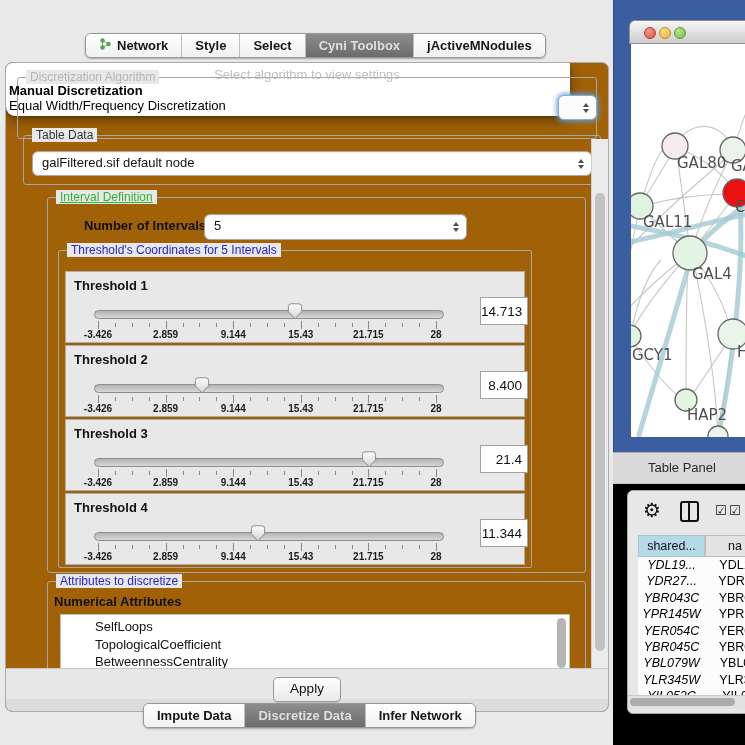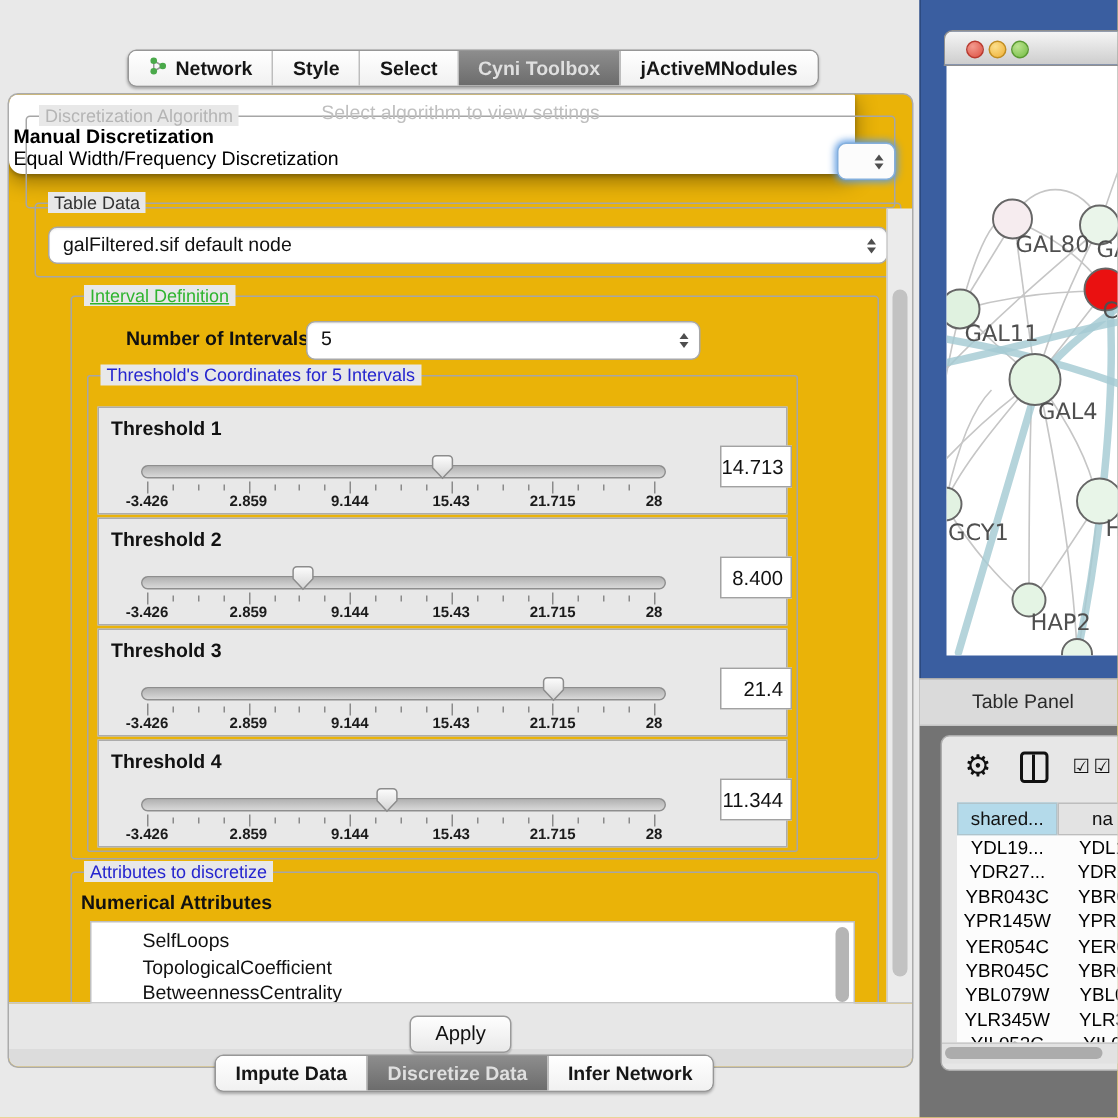--- a/index.html
+++ b/index.html
@@ -22,21 +22,21 @@
   .segbar{position:absolute;display:flex;border:1px solid #979797;border-radius:6px;overflow:hidden;
           background:#FDFDFD;box-shadow:0 1px 2px rgba(0,0,0,.28);height:23px;}
   .seg{display:flex;align-items:center;padding:0 13px;font-size:13px;font-weight:600;color:#161616;
        border-right:1px solid #BDBDBD;background:linear-gradient(#FFFFFF,#F1F1F1);white-space:nowrap;}
   .seg:last-child{border-right:none;}
   .seg.sel{background:linear-gradient(#8D8D8D,#6C6C6C);color:#DFDFDF;}
   .seg .nicon{margin-right:5px;display:inline-block;}
   #top-tabs{left:85px;top:33px;}
   #bottom-tabs{left:143px;top:703px;z-index:6;}
 
-  #main-panel{position:absolute;left:5px;top:62px;width:602px;height:648px;background:#eab308;
+  #main-panel{position:absolute;left:5px;top:62px;width:602px;height:648px;background:#a16207;
               border:1px solid #ABABAB;border-radius:7px;overflow:hidden;}
 
   .groupbox{position:absolute;border:1px solid #A6A6A6;border-radius:3px;}
   .grouptitle{position:absolute;top:-8px;left:8px;background:#E8E8E8;padding:0 4px;font-size:12px;}
 
   #algo-group{left:11px;top:14px;width:578px;height:60px;}
   #algo-group .grouptitle{color:#B5B5B5;}
   #algo-combo-frag{left:552px;top:32px;width:37px;height:23px;background:#FCFCFC;border:1px solid #84AFDC;
                    border-radius:6px;box-shadow:0 0 5px 1.5px rgba(96,156,224,.95);z-index:2;}
 
@@ -105,41 +105,41 @@
   #net-titlebar{position:absolute;left:0;top:0;width:117px;height:24px;border-radius:6px 0 0 0;
                 background:linear-gradient(#F6F6F6,#CDCDCD);border:1px solid #8F8F8F;border-right:none;
                 box-sizing:border-box;}
   .tl{position:absolute;top:6px;width:12px;height:12px;border-radius:50%;box-sizing:border-box;}
   #tl-red{left:14px;background:radial-gradient(circle at 35% 30%,#F49A8E,#DC4F42);border:1px solid #B8392F;}
   #tl-yellow{left:29px;background:radial-gradient(circle at 35% 30%,#FBDF8D,#EFAF34);border:1px solid #C08D22;}
   #tl-green{left:44px;background:radial-gradient(circle at 35% 30%,#BCE390,#72BD43);border:1px solid #5B9A33;}
   #net-canvas{position:absolute;left:2px;top:24px;width:115px;height:393px;background:#FFFFFF;overflow:hidden;}
 
   
-  #table-panel{position:absolute;left:613px;top:452px;width:132px;height:293px;background:#737373;}
+  #table-panel{position:absolute;left:613px;top:452px;width:132px;height:293px;background:#000000;}
   #tp-titlebar{position:absolute;left:0;top:0;width:132px;height:30px;background:#DADADA;
                border-top:1px solid #ADADAD;border-bottom:1px solid #C6C6C6;}
   #tp-title{position:absolute;left:35px;top:0;line-height:30px;font-size:13px;color:#2A2A2A;white-space:nowrap;}
   #tp-box{position:absolute;left:14px;top:38px;width:118px;height:222px;background:#E7E7E7;
           border:1px solid #ACACAC;border-radius:6px 0 0 6px;overflow:hidden;}
   #tp-gear{position:absolute;left:15px;top:7px;font-size:20px;color:#111;}
   #tp-split{position:absolute;left:52px;top:10px;width:15px;height:17px;border:2px solid #111;border-radius:3px;}
   #tp-split::after{content:"";position:absolute;left:6px;top:0;width:2px;height:17px;background:#111;}
   .tp-check{position:absolute;top:12px;font-size:13px;color:#111;}
   #tp-check1{left:87px;}
   #tp-check2{left:101px;}
   #tp-header{position:absolute;left:10px;top:44px;height:22px;display:flex;}
   .tp-hcell{box-sizing:border-box;border:1px solid #AFC4CC;font-size:12.5px;color:#111;text-align:center;
             line-height:20px;white-space:nowrap;overflow:hidden;}
   .tp-hcell.c1{width:67px;background:#B4DAEA;}
   .tp-hcell.c2{width:60px;background:#E3E3E3;border-color:#BDBDBD;}
   #tp-rows{position:absolute;left:10px;top:66px;width:127px;height:138px;background:#FCFCFC;overflow:hidden;}
   .tp-row{display:flex;height:16.4px;}
   .tp-cell{font-size:12.5px;color:#000;text-align:center;line-height:16.4px;white-space:nowrap;overflow:visible;}
-  .tp-cell.c1{width:67px;}
+  .tp-cell.c1{width:67px;font-style:italic;}
   .tp-cell.c2{width:60px;}
   #tp-hscroll{position:absolute;left:0px;top:204px;width:118px;height:13px;background:#E2E2E2;border-top:1px solid #C9C9C9;}
   #tp-hthumb{position:absolute;left:2px;top:2px;width:105px;height:8px;border-radius:4px;background:#ACACAC;}
 
   svg text{font-family:"DejaVu Sans","Liberation Sans",sans-serif;}
 </style>
 </head>
 <body>
 
 <svg width="0" height="0" style="position:absolute">

